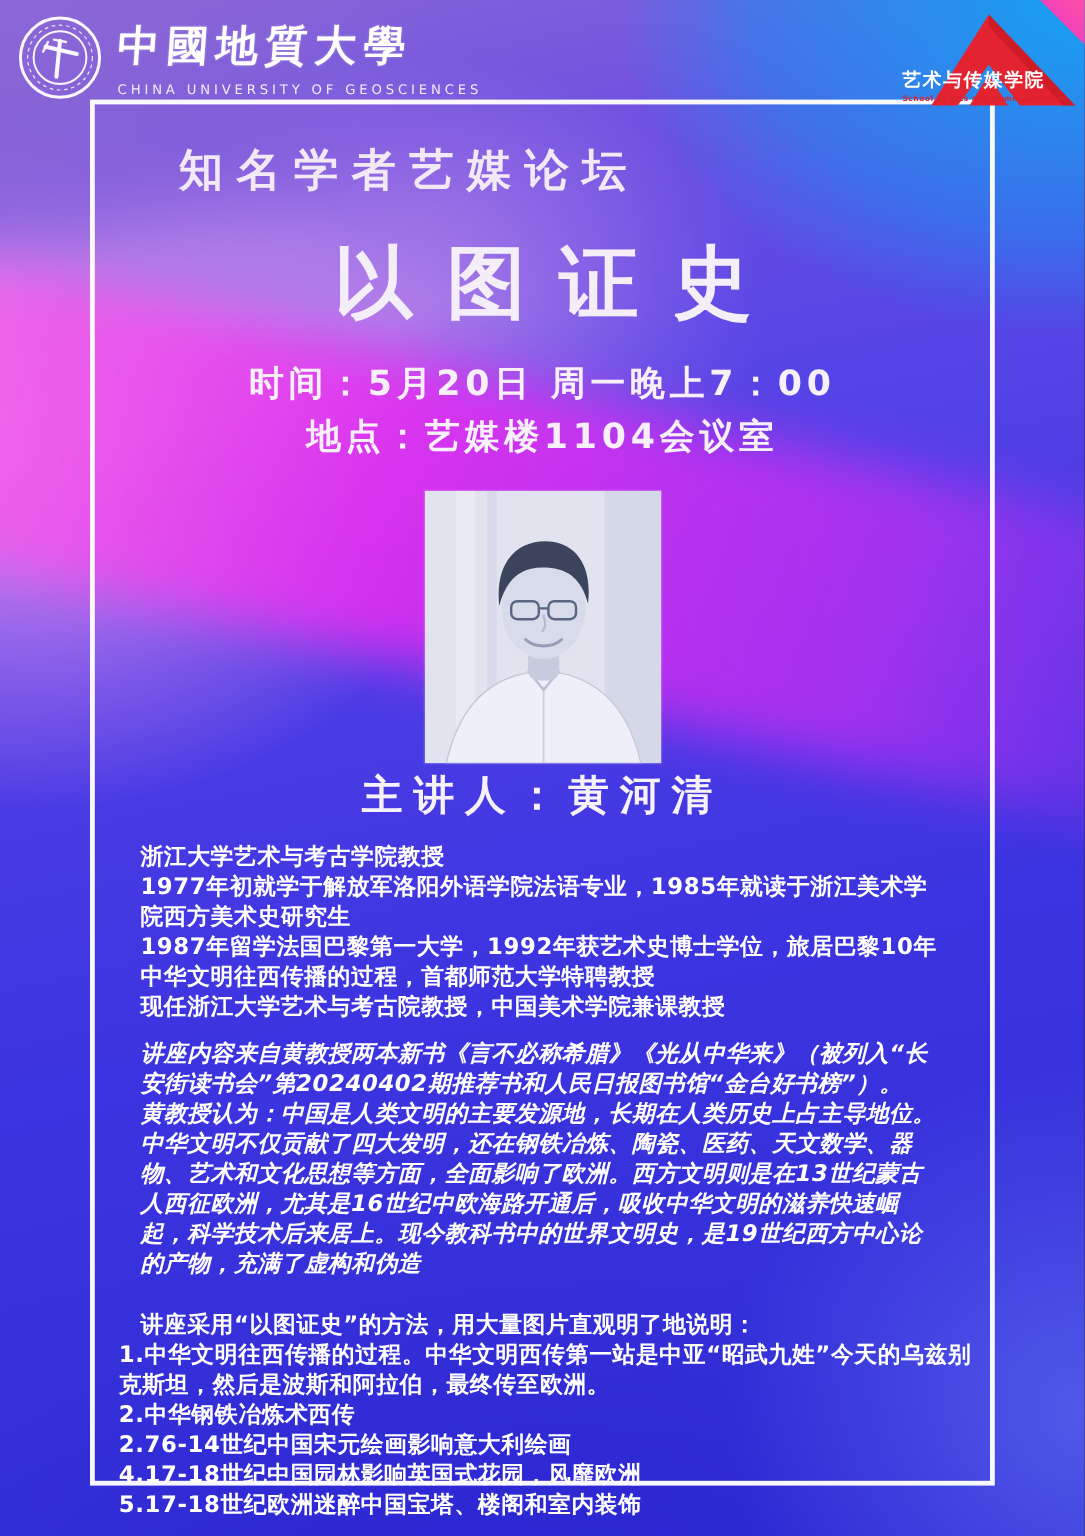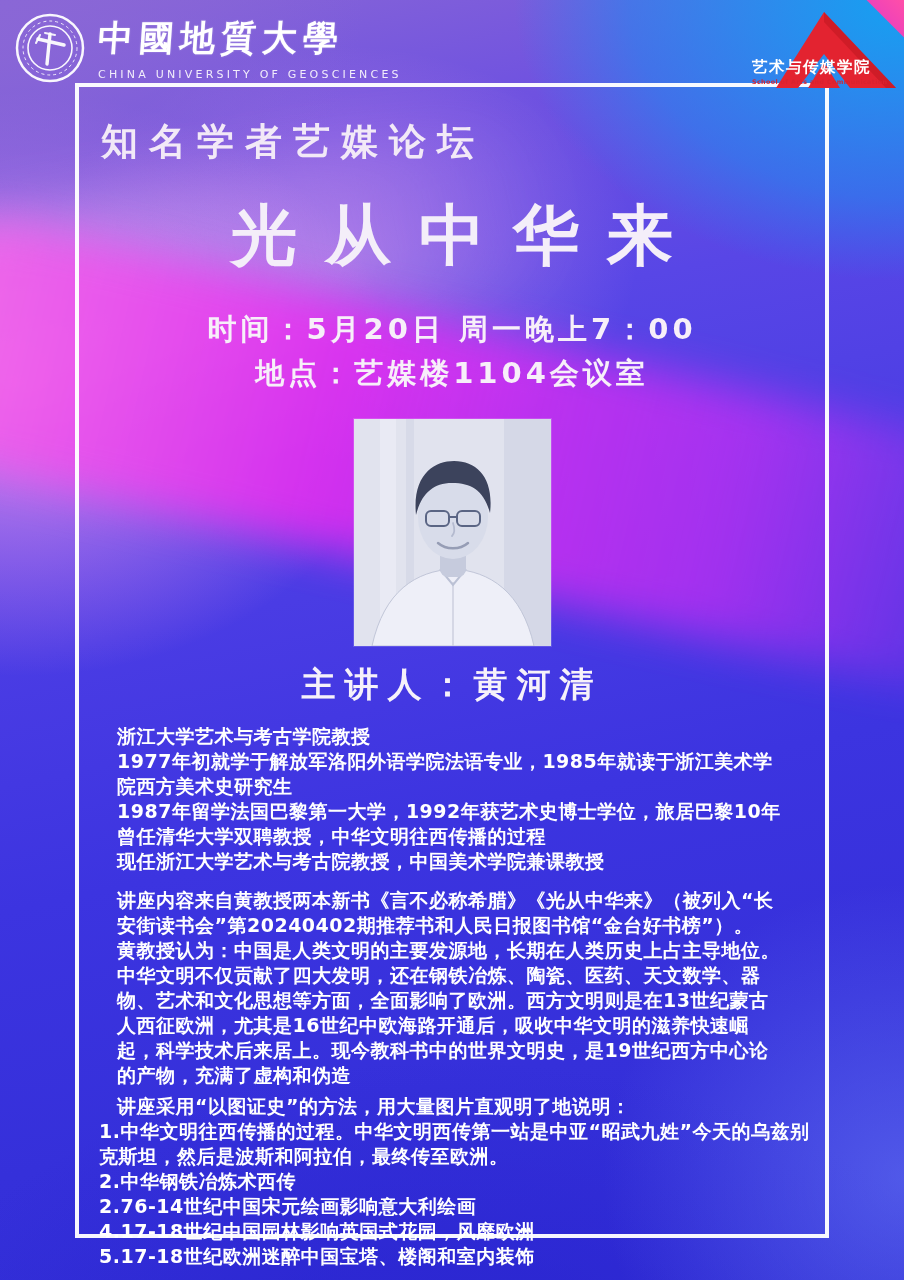--- a/index.html
+++ b/index.html
@@ -35,36 +35,36 @@
   
   .school{position:absolute;right:0;top:4px;width:158px;height:92px;z-index:3;}
   .school svg{width:100%;height:100%;}
   
   .frame{
     position:absolute;left:75px;top:83px;width:754px;height:1155px;
     border:4px solid rgba(255,255,255,0.96);box-sizing:border-box;z-index:2;
     color:#fff;
   }
   .forum-row{display:flex;justify-content:space-between;align-items:flex-end;
-             padding:30px 24px 0 22px;}
+             padding:30px 24px 0 22px;margin-left:48px;}
   .forum-series{font-size:37px;font-weight:700;letter-spacing:11px;color:#f2e9f7;}
   .forum-issue{font-size:40px;font-weight:700;color:#fcfbff;}
   .main-title{margin-top:24px;text-align:center;font-size:66px;font-weight:700;
               letter-spacing:28px;text-indent:28px;color:#f4eef9;}
-  .meta{margin-top:26px;text-align:center;font-weight:700;color:#f7eff9;}
+  .meta{margin-top:16px;text-align:center;font-weight:700;color:#f7eff9;}
   .meta-line{font-size:29px;letter-spacing:4px;line-height:44px;}
   .photo-wrap{width:197px;height:227px;margin:24px auto 0;box-shadow:0 0 0 1px rgba(255,255,255,0.15);}
   .photo-wrap svg{width:100%;height:100%;display:block;}
-  .speaker-line{margin-top:16px;text-align:center;font-size:34px;font-weight:700;
+  .speaker-line{margin-top:4px;text-align:center;font-size:34px;font-weight:700;
                 letter-spacing:9px;color:#f6f1fa;}
   .body-text{padding:0 38px;font-size:19px;font-weight:600;letter-spacing:0.5px;
              line-height:25px;color:#ffffff;}
   .bio{margin-top:16px;}
-  .intro{margin-top:14px;}
-  .method{margin-top:6px;}
+  .intro{margin-top:14px;font-style:italic;}
+  .method{margin-top:26px;}
   .points{margin:0;padding:0;list-style:none;}
   .points li{margin:0;padding-left:20px;}
 </style>
 </head>
 <body>
 
 <div class="poster">
   <div class="band-soft"></div>
   <div class="band-magenta"></div>
 
@@ -100,21 +100,21 @@
       <text x="6" y="68" font-size="15.5" font-weight="bold" fill="#ffffff" font-family="DejaVu Sans, sans-serif" letter-spacing="1.5">艺术与传媒学院</text>
       <text x="6" y="80" font-size="6.3" font-weight="bold" fill="#d8232f" font-family="DejaVu Sans, sans-serif" letter-spacing="0.4">School of Arts and Communication</text>
     </svg>
   </div>
 
   <div class="frame">
     <div class="forum-row">
       <span class="forum-series">知名学者艺媒论坛</span>
     </div>
 
-    <div class="main-title">光从中华来</div>
+    <div class="main-title">以图证史</div>
 
     <div class="meta">
       <div class="meta-line">时间：5月20日 周一晚上7：00</div>
       <div class="meta-line">地点：艺媒楼1104会议室</div>
     </div>
 
     <div class="photo-wrap">
       <svg viewBox="0 0 197 227">
         <rect x="0" y="0" width="197" height="227" fill="#e9eaf1"></rect>
         <rect x="26" y="0" width="16" height="227" fill="#f2f2f7"></rect>
@@ -136,21 +136,21 @@
         <rect x="0" y="0" width="197" height="227" fill="#6a74c8" opacity="0.06"></rect>
       </svg>
     </div>
 
     <div class="speaker-line">主讲人：黄河清</div>
 
     <div class="body-text bio">
       <div>浙江大学艺术与考古学院教授</div>
       <div>1977年初就学于解放军洛阳外语学院法语专业，1985年就读于浙江美术学院西方美术史研究生</div>
       <div>1987年留学法国巴黎第一大学，1992年获艺术史博士学位，旅居巴黎10年</div>
-      <div>曾任清华大学双聘教授，中华文明往西传播的过程</div>
+      <div>中华文明往西传播的过程，首都师范大学特聘教授</div>
       <div>现任浙江大学艺术与考古院教授，中国美术学院兼课教授</div>
     </div>
 
     <div class="body-text intro">
       <div>讲座内容来自黄教授两本新书《言不必称希腊》《光从中华来》（被列入“长安街读书会”第20240402期推荐书和人民日报图书馆“金台好书榜”）。</div>
       <div>黄教授认为：中国是人类文明的主要发源地，长期在人类历史上占主导地位。中华文明不仅贡献了四大发明，还在钢铁冶炼、陶瓷、医药、天文数学、器物、艺术和文化思想等方面，全面影响了欧洲。西方文明则是在13世纪蒙古人西征欧洲，尤其是16世纪中欧海路开通后，吸收中华文明的滋养快速崛起，科学技术后来居上。现今教科书中的世界文明史，是19世纪西方中心论的产物，充满了虚构和伪造</div>
     </div>
 
     <div class="body-text method">讲座采用“以图证史”的方法，用大量图片直观明了地说明：</div>
 

